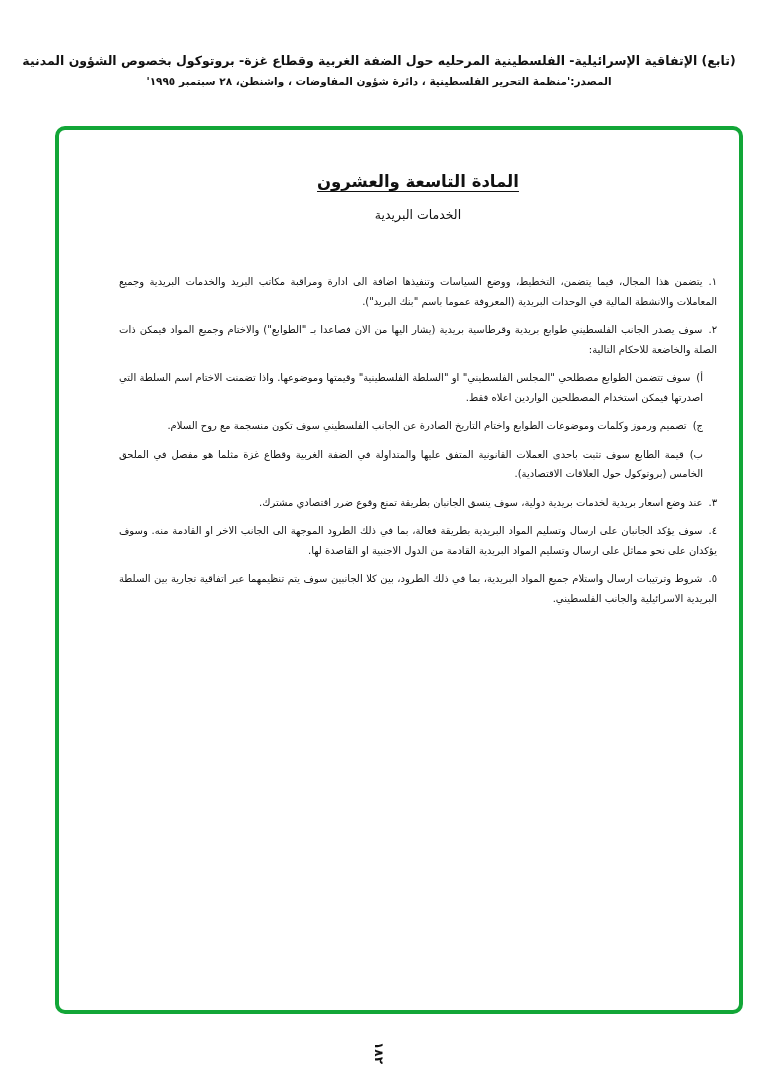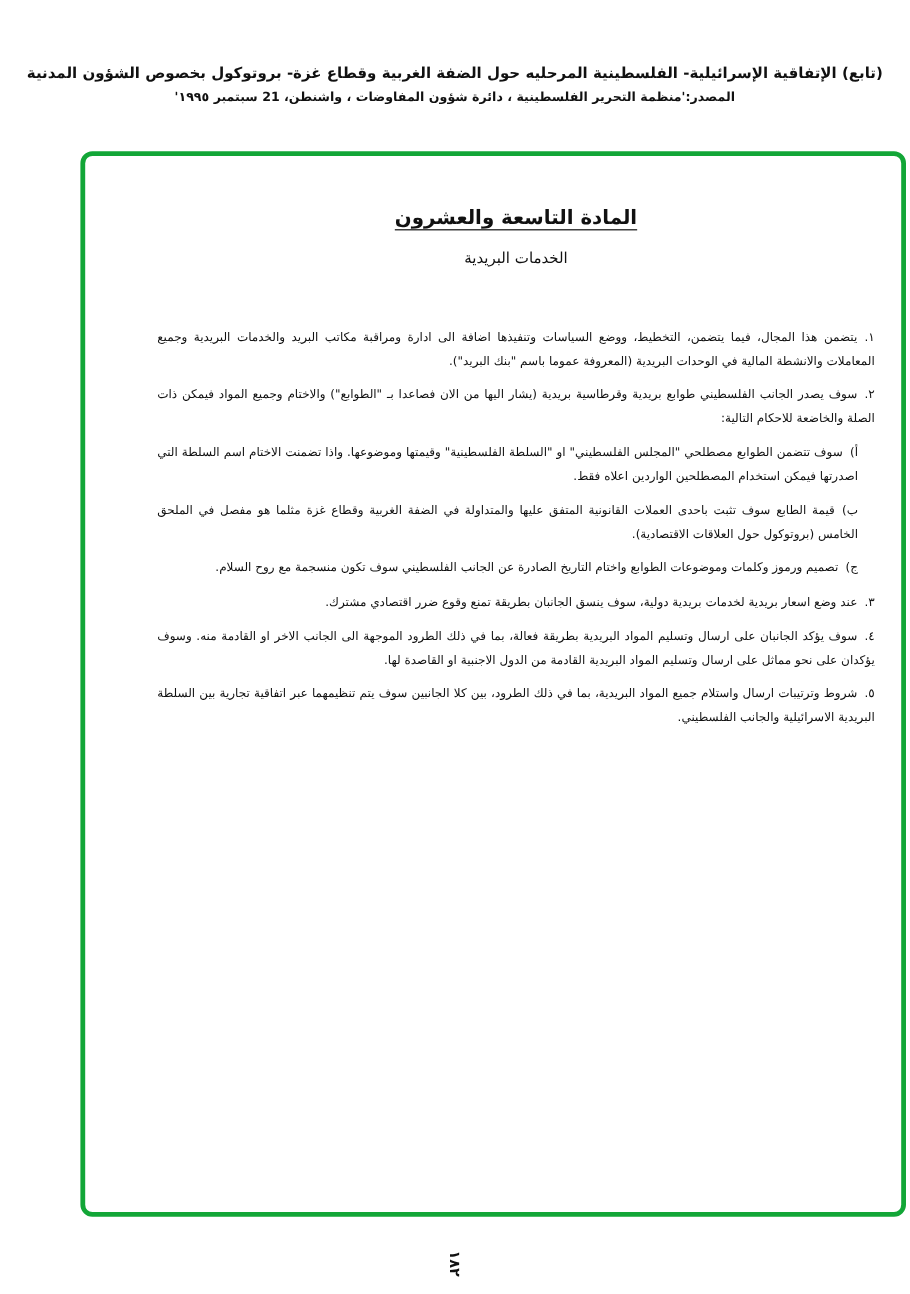--- a/index.html
+++ b/index.html
@@ -30,21 +30,21 @@
   }
   .page-header .line2 {
     margin-top: 7px;
     font-size: 10.5px;
     font-weight: bold;
   }
 
   .frame {
     position: absolute;
     top: 126px;
-    left: 67px;
+    left: 55px;
     width: 688px;
     height: 888px;
     border: 4px solid var(--frame-green);
     border-radius: 10px;
     padding: 42px 22px 0 60px;
     overflow: hidden;
     direction: rtl;
   }
 
   .article-title {
@@ -80,45 +80,45 @@
     font-weight: bold;
   }
 </style>
 </head>
 <body>
 
 <div class="page">
 
   <div class="page-header">
     <div class="line1">(تابع) الإتفاقية الإسرائيلية- الفلسطينية المرحليه حول الضفة الغربية وقطاع غزة- بروتوكول بخصوص الشؤون المدنية</div>
-    <div class="line2">المصدر:'منظمة التحرير الفلسطينية ، دائرة شؤون المفاوضات ، واشنطن، 21 سبتمبر ١٩٩٥'</div>
+    <div class="line2">المصدر:'منظمة التحرير الفلسطينية ، دائرة شؤون المفاوضات ، واشنطن، ٢٨ سبتمبر ١٩٩٥'</div>
   </div>
 
   <div class="frame">
     <div class="article-title">المادة التاسعة والعشرون</div>
     <div class="article-subtitle">الخدمات البريدية</div>
 
     <div class="para">
       <span class="marker">١.</span><span class="ptext">يتضمن هذا المجال، فيما يتضمن، التخطيط، ووضع السياسات وتنفيذها اضافة الى ادارة ومراقبة مكاتب البريد والخدمات البريدية وجميع المعاملات والانشطة المالية في الوحدات البريدية (المعروفة عموما باسم "بنك البريد").</span>
     </div>
 
     <div class="para">
       <span class="marker">٢.</span><span class="ptext">سوف يصدر الجانب الفلسطيني طوابع بريدية وقرطاسية بريدية (يشار اليها من الان فصاعدا بـ "الطوابع") والاختام وجميع المواد فيمكن ذات الصلة والخاضعة للاحكام التالية:</span>
     </div>
 
     <div class="para sub">
       <span class="marker">أ)</span><span class="ptext">سوف تتضمن الطوابع مصطلحي "المجلس الفلسطيني" او "السلطة الفلسطينية" وقيمتها وموضوعها. واذا تضمنت الاختام اسم السلطة التي اصدرتها فيمكن استخدام المصطلحين الواردين اعلاه فقط.</span>
     </div>
 
     <div class="para sub">
-      <span class="marker">ب)</span><span class="ptext">قيمة الطابع سوف تثبت باحدى العملات القانونية المتفق عليها والمتداولة في الضفة الغربية وقطاع غزة مثلما هو مفصل في الملحق الخامس (بروتوكول حول العلاقات الاقتصادية).</span>
+      <span class="marker">ج)</span><span class="ptext">تصميم ورموز وكلمات وموضوعات الطوابع واختام التاريخ الصادرة عن الجانب الفلسطيني سوف تكون منسجمة مع روح السلام.</span>
     </div>
 
     <div class="para sub">
-      <span class="marker">ج)</span><span class="ptext">تصميم ورموز وكلمات وموضوعات الطوابع واختام التاريخ الصادرة عن الجانب الفلسطيني سوف تكون منسجمة مع روح السلام.</span>
+      <span class="marker">ب)</span><span class="ptext">قيمة الطابع سوف تثبت باحدى العملات القانونية المتفق عليها والمتداولة في الضفة الغربية وقطاع غزة مثلما هو مفصل في الملحق الخامس (بروتوكول حول العلاقات الاقتصادية).</span>
     </div>
 
     <div class="para">
       <span class="marker">٣.</span><span class="ptext">عند وضع اسعار بريدية لخدمات بريدية دولية، سوف ينسق الجانبان بطريقة تمنع وقوع ضرر اقتصادي مشترك.</span>
     </div>
 
     <div class="para">
       <span class="marker">٤.</span><span class="ptext">سوف يؤكد الجانبان على ارسال وتسليم المواد البريدية بطريقة فعالة، بما في ذلك الطرود الموجهة الى الجانب الاخر او القادمة منه. وسوف يؤكدان على نحو مماثل على ارسال وتسليم المواد البريدية القادمة من الدول الاجنبية او القاصدة لها.</span>
     </div>
 

